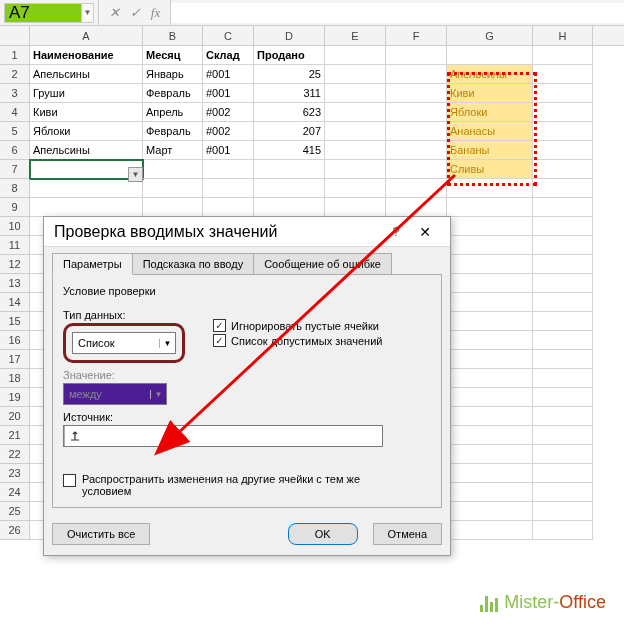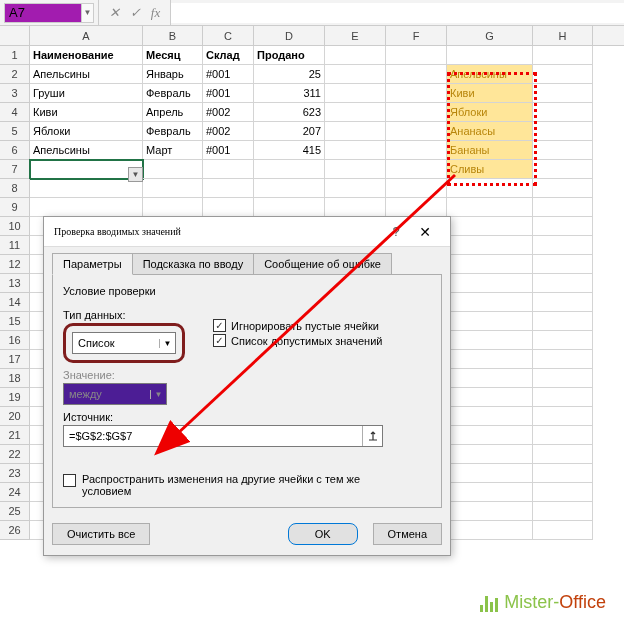--- a/index.html
+++ b/index.html
@@ -1,21 +1,21 @@
 <!DOCTYPE html>
 <html><head>
 <meta charset="utf-8">
 <style>
 * { margin: 0; padding: 0; box-sizing: border-box; }
 body { font-family: 'Segoe UI', Tahoma, sans-serif; font-size: 11px; background: #fff; overflow: hidden; width: 624px; height: 637px; position: relative; }
 
 
 .topbar { height: 26px; border-bottom: 1px solid #ccc; display: flex; align-items: center; background: #f3f3f3; }
 .namebox-wrap { display: flex; align-items: center; height: 100%; border-right: 1px solid #ccc; padding: 0 4px; position: relative; }
-.namebox { width: 78px; height: 20px; border: 1px solid #ccc; background: #a21caf; padding: 0 4px; font-size: 13px; }
+.namebox { width: 78px; height: 20px; border: 1px solid #ccc; background: #84cc16; padding: 0 4px; font-size: 17px; }
 .nb-dd { width: 12px; height: 20px; border: 1px solid #ccc; border-left: none; background: #f9f9f9; display: flex; align-items: center; justify-content: center; color: #666; font-size: 8px; }
 .fbar-btns { display: flex; align-items: center; gap: 10px; padding: 0 10px; border-right: 1px solid #ccc; height: 100%; color: #888; }
 .fbar-btn { font-style: italic; font-family: Georgia, serif; font-size: 13px; cursor: default; }
 .formula-input { flex: 1; height: 20px; padding: 0 6px; border: none; background: #fff; }
 
 
 .grid { position: relative; user-select: none; }
 .colhdr-row { display: flex; height: 20px; background: #f3f3f3; border-bottom: 1px solid #ccc; }
 .corner { width: 30px; border-right: 1px solid #ccc; background: #f3f3f3; }
 .colhdr { border-right: 1px solid #ccc; display: flex; align-items: center; justify-content: center; color: #444; font-size: 11px; background: #f3f3f3; }
@@ -34,21 +34,21 @@
 
 .highlight-area { position: absolute; left: 447px; top: 46px; width: 90px; height: 114px; border: 3px dotted #e00; pointer-events: none; }
 .hl-cell { background: #ffe699; color: #b8860b; }
 
 
 .arrow-svg { position: absolute; left: 0; top: 0; pointer-events: none; z-index: 20; }
 
 
 .dialog { position: absolute; left: 43px; top: 216px; width: 408px; background: #f0f0f0; border: 1px solid #999; box-shadow: 2px 2px 8px rgba(0,0,0,0.25); font-size: 11px; }
 .dlg-title { height: 30px; display: flex; align-items: center; padding: 0 10px; background: #fff; border-bottom: 1px solid #ddd; }
-.dlg-title-txt { flex: 1; font-size: 10px; font-family: Liberation Serif, serif; }
+.dlg-title-txt { flex: 1; font-size: 16px; }
 .dlg-help { width: 28px; text-align: center; font-size: 13px; color: #555; cursor: default; }
 .dlg-close { width: 30px; text-align: center; font-size: 14px; cursor: default; }
 .dlg-tabs { display: flex; padding: 6px 8px 0 8px; }
 .tab { padding: 4px 10px; border: 1px solid #adadad; background: #e1e1e1; margin-right: -1px; cursor: default; }
 .tab.active { background: #f0f0f0; border-bottom-color: #f0f0f0; position: relative; z-index: 2; }
 .dlg-body { border: 1px solid #adadad; margin: 0 8px 8px 8px; padding: 10px; position: relative; top: -1px; }
 .group-label { margin-bottom: 6px; }
 .fld-label { margin: 6px 0 2px 0; }
 .fld-label.dis { color: #888; }
 .select-wrap { display: flex; align-items: center; height: 22px; width: 104px; border: 1px solid #7a7a7a; background: #fff; }
@@ -448,21 +448,20 @@
     </div>
 
     <div class="fld-label dis">Значение:</div>
     <div class="select-wrap dis">
       <div class="select-val">между</div>
       <div class="select-arr">▼</div>
     </div>
 
     <div class="fld-label">Источник:</div>
     <div class="source-input">
-      <input value="=$G$2:$G$7" style="">
       <div class="range-btn">
         <svg width="12" height="12" viewBox="0 0 12 12">
             <path d="M2 10 h8 M6 10 V2 M4 4 L6 2 L8 4" stroke="#333" fill="none" stroke-width="1.2"></path>
           </svg>
       </div>
     </div>
 
     <div class="propagate">
       <div class="chk" style="margin-top:1px"></div>
       <span style="max-width:300px">Распространить изменения на другие ячейки с тем же условием</span>

